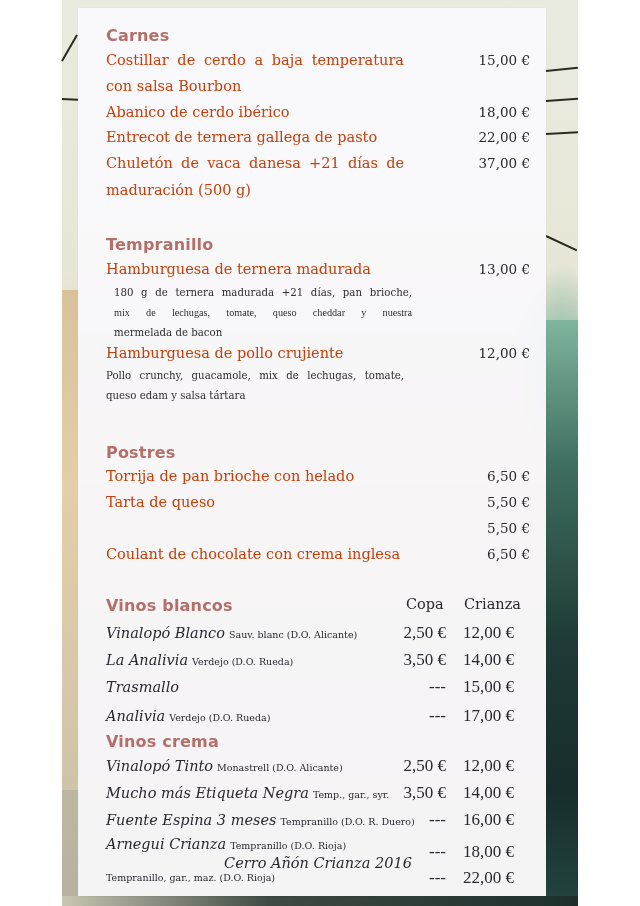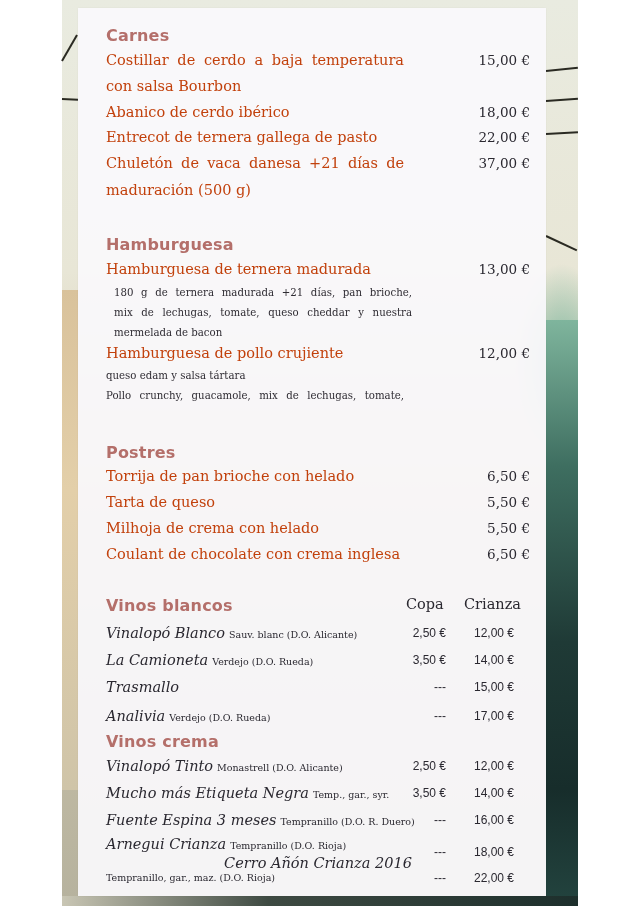--- a/index.html
+++ b/index.html
@@ -43,21 +43,21 @@
     font-family:"DejaVu Serif", serif; font-size:13.5px; color:#2a2830; line-height:26px;
   }
   .desc {
     font-family:"DejaVu Serif", serif; font-size:10.2px; color:#2f2c33;
     line-height:20px; width:298px; text-align:justify;
   }
   .wine-name { font-family:"DejaVu Serif", serif; font-style:italic; font-size:14.5px; color:#2a2830;text-align:center; }
   .wine-note { font-family:"DejaVu Serif", serif; font-size:9.5px; color:#2a2830; }
   .copa, .botella {
     position:absolute; top:0;
-    font-family:Liberation Sans, sans-serif; font-size:12px; color:#2a2830; line-height:26px;
+    font-family:Liberation Serif, serif; font-size:17px; color:#2a2830; line-height:26px;
   }
   .copa { right:84px; text-align:right; }
   .botella { right:16px; text-align:right; }
   .col-head { font-family:"DejaVu Serif", serif; font-size:14.5px; color:#2a2830; position:absolute; }
   .wine-line { line-height:26px; white-space:nowrap; }
 </style>
 </head>
 <body>
 
 <div class="bg"></div>
@@ -92,71 +92,70 @@
   <div class="price">22,00 €</div>
 </div>
 <div class="row" style="top:150px;">
   <div class="item" style="text-align-last:justify;">Chuletón de vaca danesa +21 días de</div>
   <div class="price">37,00 €</div>
 </div>
 <div class="row" style="top:177px;">
   <div class="item">maduración (500 g)</div>
 </div>
 
-<div class="sec-title" style="top:235px;">Hamburguesa</div>
+<div class="sec-title" style="top:235px;">Tempranillo</div>
 
 <div class="row" style="top:256px;">
   <div class="item">Hamburguesa de ternera madurada</div>
   <div class="price">13,00 €</div>
 </div>
 <div class="row" style="top:283px;margin-left:8px;">
   <div class="desc" style="text-align-last:justify;">180 g de ternera madurada +21 días, pan brioche,</div>
-  <div class="desc" style="text-align-last:justify;">mix de lechugas, tomate, queso cheddar y nuestra</div>
+  <div class="desc" style="text-align-last:justify;font-family:Liberation Serif, serif;">mix de lechugas, tomate, queso cheddar y nuestra</div>
   <div class="desc">mermelada de bacon</div>
 </div>
 <div class="row" style="top:340px;">
   <div class="item">Hamburguesa de pollo crujiente</div>
   <div class="price">12,00 €</div>
 </div>
 <div class="row" style="top:366px;">
+  <div class="desc" style="text-align-last:justify;">Pollo crunchy, guacamole, mix de lechugas, tomate,</div>
   <div class="desc">queso edam y salsa tártara</div>
-  <div class="desc" style="text-align-last:justify;">Pollo crunchy, guacamole, mix de lechugas, tomate,</div>
 </div>
 
 <div class="sec-title" style="top:443px;">Postres</div>
 
 <div class="row" style="top:463px;">
   <div class="item">Torrija de pan brioche con helado</div>
   <div class="price">6,50 €</div>
 </div>
 <div class="row" style="top:489px;">
   <div class="item">Tarta de queso</div>
   <div class="price">5,50 €</div>
 </div>
 <div class="row" style="top:515px;">
-  <div class="item">Milhoja de crema con helado</div>
   <div class="price">5,50 €</div>
 </div>
 <div class="row" style="top:541px;">
   <div class="item" style="width:320px;">Coulant de chocolate con crema inglesa</div>
   <div class="price">6,50 €</div>
 </div>
 
 <div class="sec-title" style="top:596px;">Vinos blancos</div>
 <div class="col-head" style="left:406px;top:596px;">Copa</div>
 <div class="col-head" style="left:464px;top:596px;">Crianza</div>
 
 <div class="row wine-line" style="top:620px;">
   <span class="wine-name">Vinalopó Blanco</span>
   <span class="wine-note">Sauv. blanc (D.O. Alicante)</span>
   <span class="copa">2,50 €</span>
   <span class="botella">12,00 €</span>
 </div>
 <div class="row wine-line" style="top:647px;">
-  <span class="wine-name">La Camioneta</span>
+  <span class="wine-name">La Analivia</span>
   <span class="wine-note">Verdejo (D.O. Rueda)</span>
   <span class="copa">3,50 €</span>
   <span class="botella">14,00 €</span>
 </div>
 <div class="row wine-line" style="top:674px;">
   <span class="wine-name">Trasmallo</span>
   <span class="copa">---</span>
   <span class="botella">15,00 €</span>
 </div>
 <div class="row wine-line" style="top:703px;">

